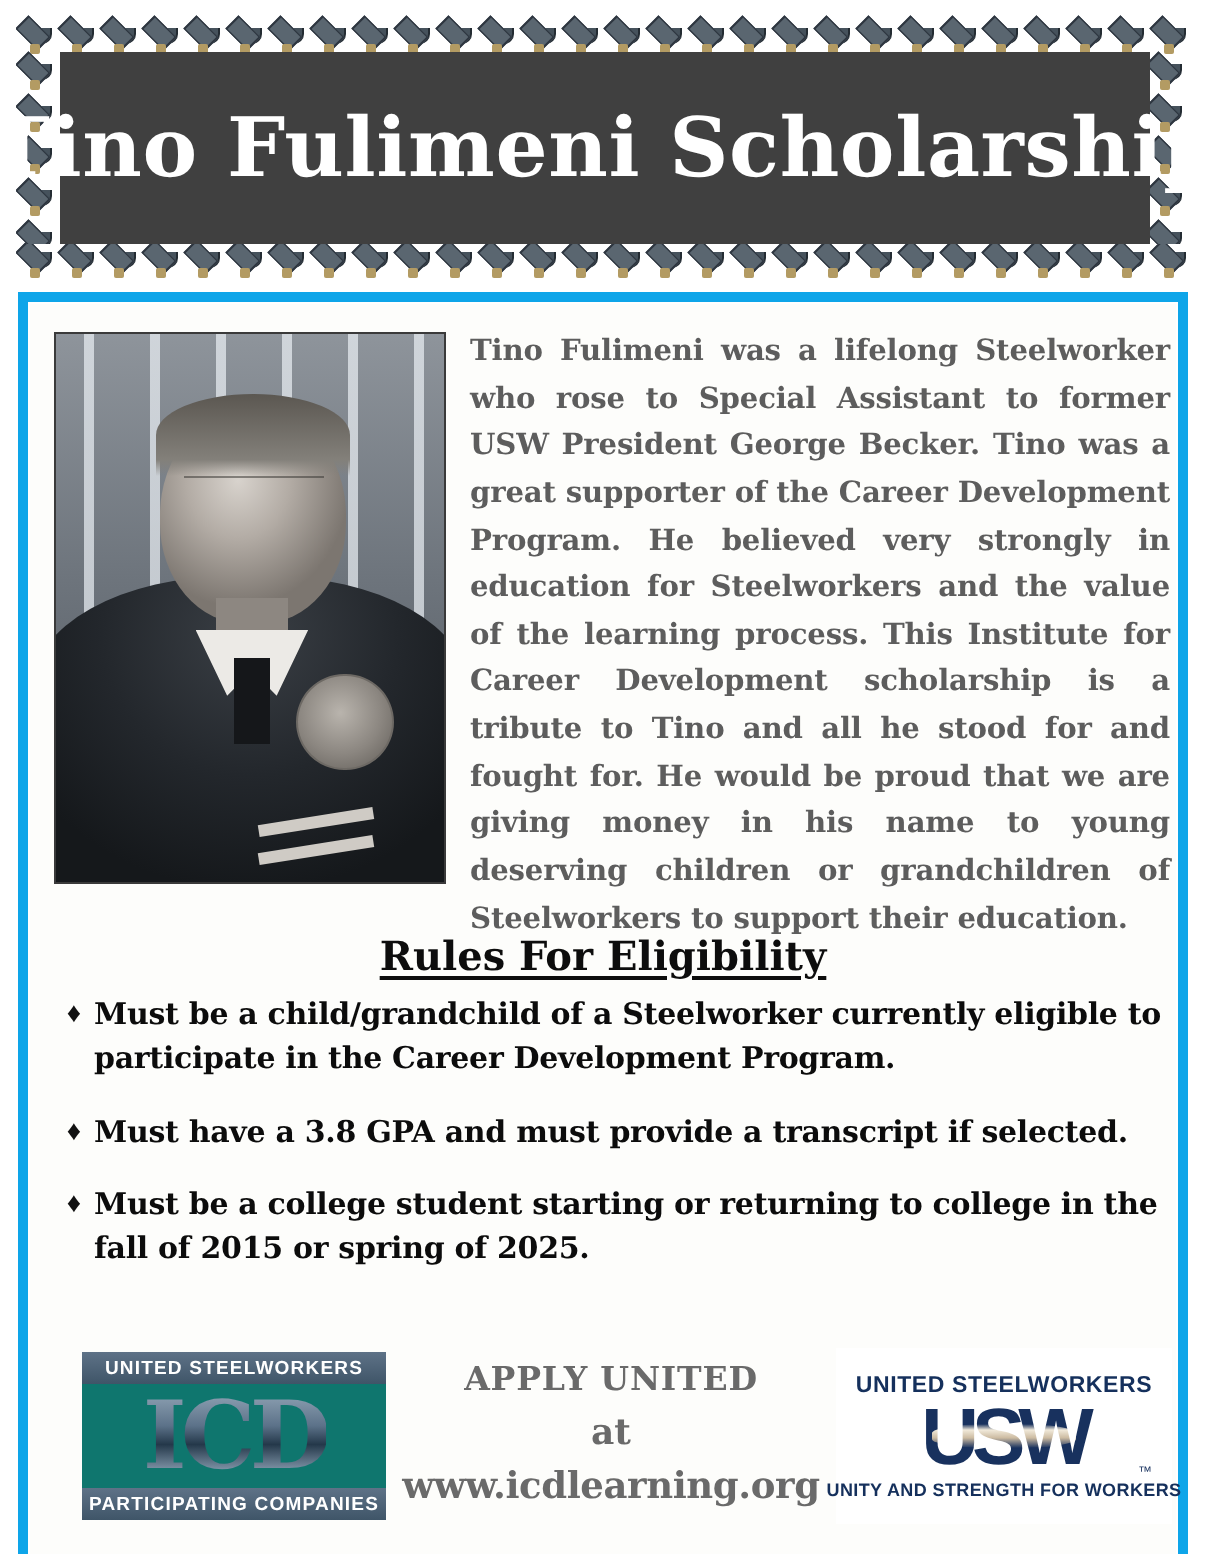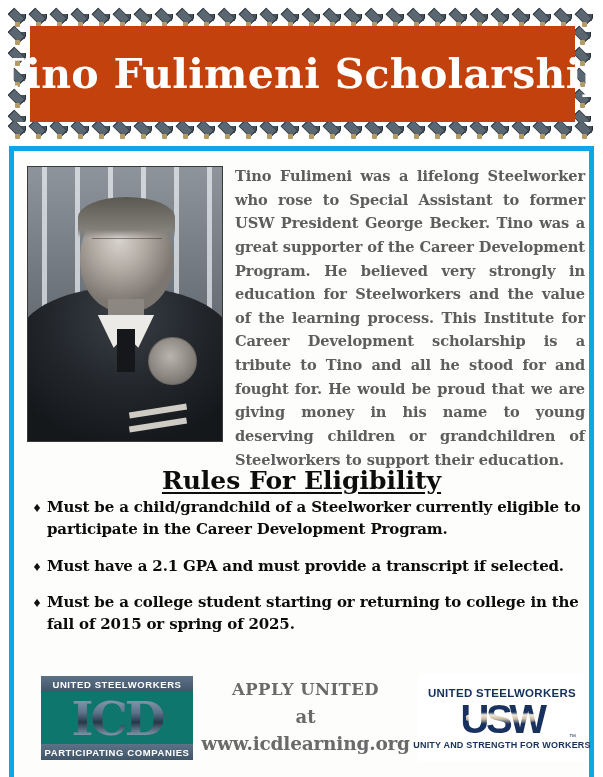--- a/index.html
+++ b/index.html
@@ -88,21 +88,21 @@
     background: #b39b63;
     border-radius: 1px;
   }
 
   .banner {
     position: absolute;
     left: 22px;
     top: 20px;
     width: 545px;
     height: 96px;
-    background: #c2410c;
+    background: #404040;
     display: flex;
     align-items: center;
     justify-content: center;
   }
   .banner-title {
     color: #ffffff;
     font-size: 41px;
     font-weight: bold;
     letter-spacing: 0.3px;
     font-family: "DejaVu Serif", "Liberation Serif", serif;
@@ -259,21 +259,21 @@
     letter-spacing: -0.1px;
   }
 
   
   .rules-title {
     position: absolute;
     left: 0;
     top: 314px;
     width: 100%;
     text-align: center;
-    font-size: 25px;
+    font-size: 20px;
     font-weight: bold;
     color: #0d0d0d;
     text-decoration: underline;
     text-underline-offset: 3px;
     font-family: "DejaVu Serif", "Liberation Serif", serif;
   }
 
   .rules-list {
     position: absolute;
     left: 12px;
@@ -885,21 +885,21 @@
 
       <div class="rules-title">Rules For Eligibility</div>
 
       <div class="rules-list">
         <div class="rule">
           <div class="rule-bullet">♦</div>
           <div class="rule-text">Must be a child/grandchild of a Steelworker currently eligible to participate in the Career Development Program.</div>
         </div>
         <div class="rule">
           <div class="rule-bullet">♦</div>
-          <div class="rule-text">Must have a 2.1 GPA and must provide a transcript if selected.</div>
+          <div class="rule-text">Must have a 3.8 GPA and must provide a transcript if selected.</div>
         </div>
         <div class="rule">
           <div class="rule-bullet">♦</div>
           <div class="rule-text">Must be a college student starting or returning to college in the fall of 2015 or spring of 2025.</div>
         </div>
       </div>
 
 
       <div class="footer">
 

